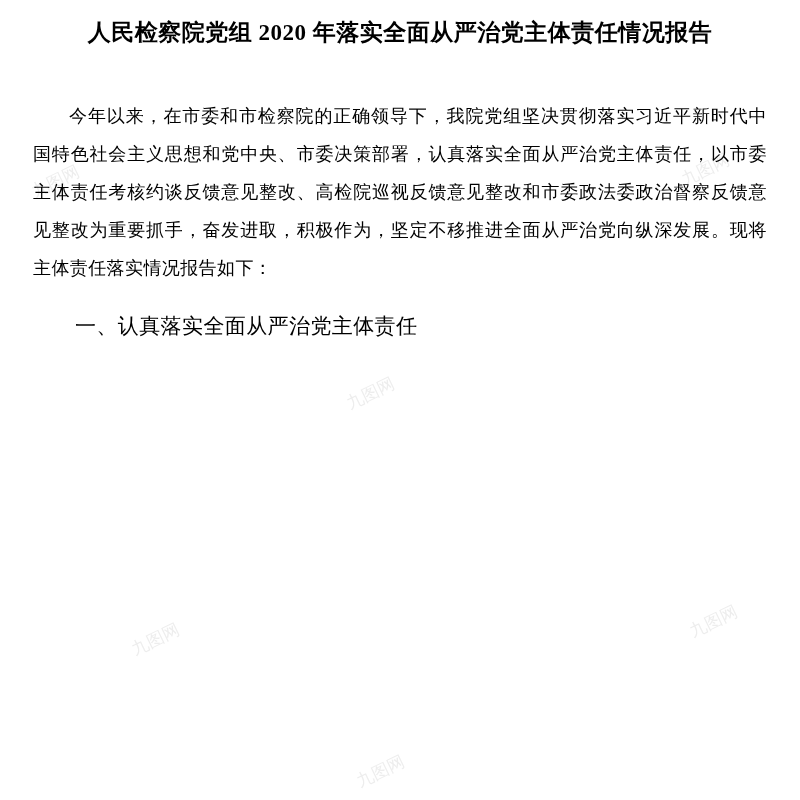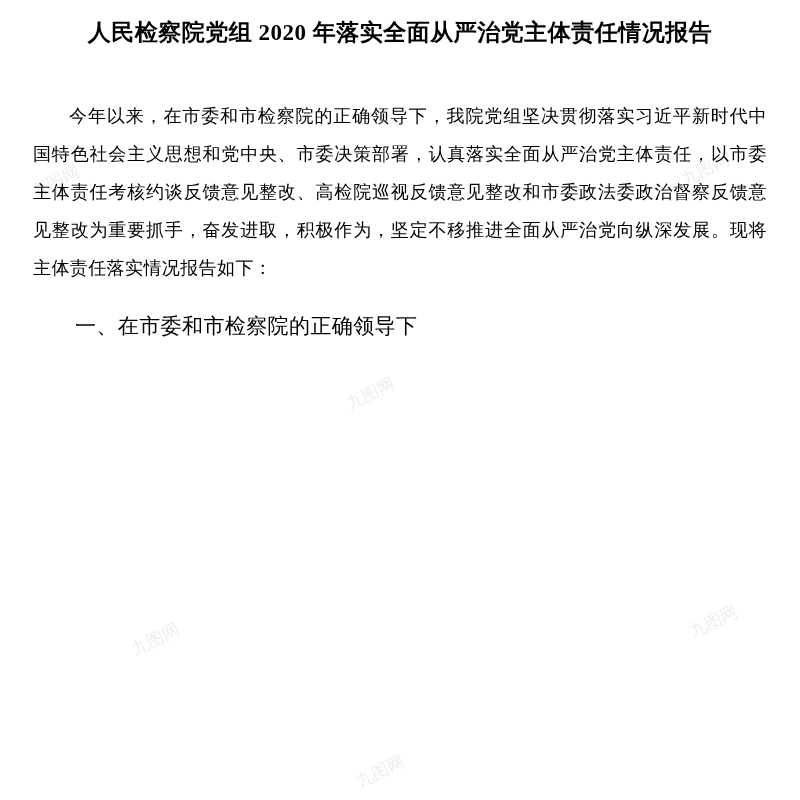--- a/index.html
+++ b/index.html
@@ -68,17 +68,17 @@
 <span class="watermark" style="left: 130px; top: 628px;">九图网</span>
 <span class="watermark" style="left: 688px; top: 610px;">九图网</span>
 <span class="watermark" style="left: 355px; top: 760px;">九图网</span>
 
 <div class="page">
 
   <h1 class="doc-title">人民检察院党组 2020 年落实全面从严治党主体责任情况报告</h1>
 
   <p class="para">今年以来，在市委和市检察院的正确领导下，我院党组坚决贯彻落实习近平新时代中国特色社会主义思想和党中央、市委决策部署，认真落实全面从严治党主体责任，以市委主体责任考核约谈反馈意见整改、高检院巡视反馈意见整改和市委政法委政治督察反馈意见整改为重要抓手，奋发进取，积极作为，坚定不移推进全面从严治党向纵深发展。现将主体责任落实情况报告如下：</p>
 
-  <p class="heading">一、在市委和市检察院的正确领导下</p>
+  <p class="heading">一、认真落实全面从严治党主体责任</p>
 
 
 
 </div>
 
 </body></html>

